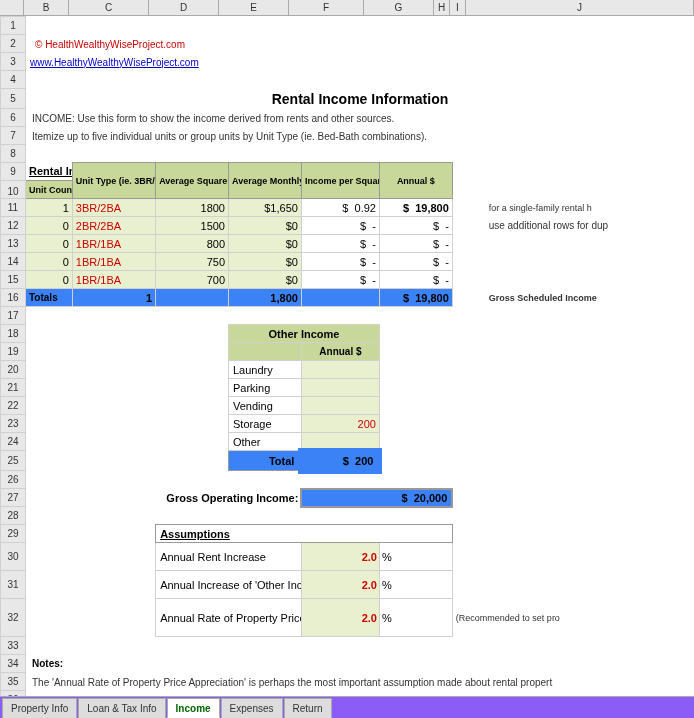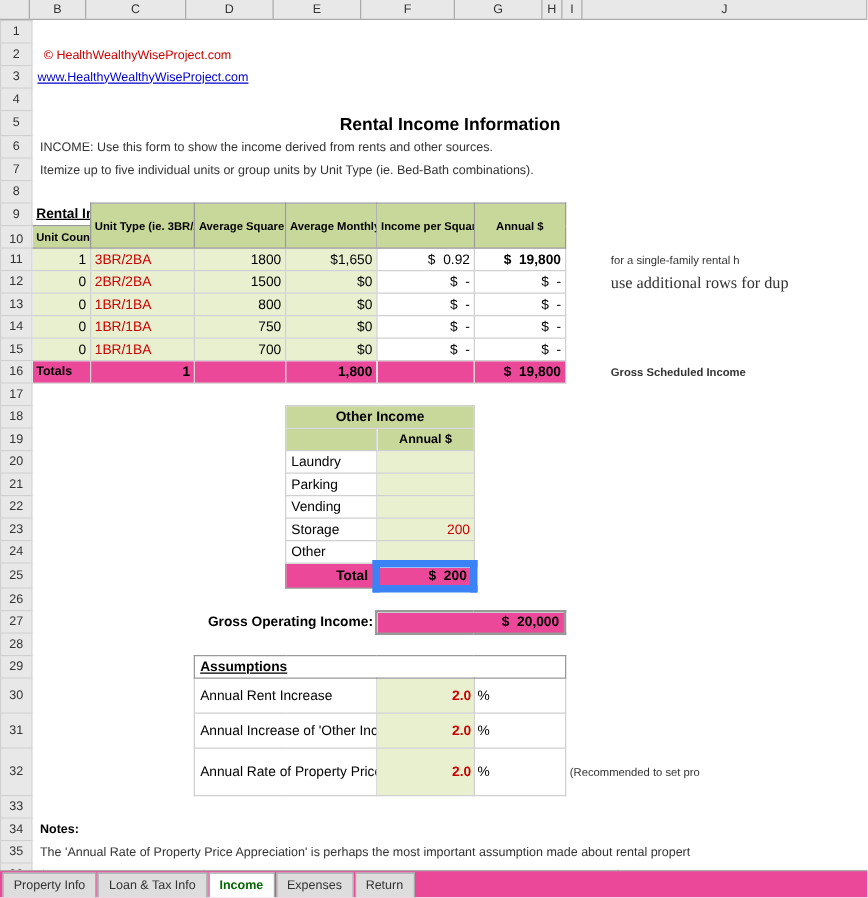--- a/index.html
+++ b/index.html
@@ -95,21 +95,21 @@
       background: #c8d89a;
       font-weight: bold;
       text-align: center;
     }
 
     
     .bottom-tabs {
       height: 22px;
       display: flex;
       align-items: flex-end;
-      background: #ec4899;
+      background: #8b5cf6;
       border-top: 1px solid #aaa;
       flex-shrink: 0;
       padding-left: 2px;
     }
     .tab {
       height: 20px;
       padding: 0 8px;
       line-height: 20px;
       font-size: 10px;
       border: 1px solid #aaa;
@@ -129,21 +129,21 @@
     
     .c-A { width: 24px; }
 
     .merged-header {
       font-size: 14px;
       font-weight: bold;
       text-align: center;
     }
 
     .green-highlight {
-      background: #ec4899;
+      background: #3b82f6;
     }
 
     .light-green {
       background: #e8f0d0;
     }
 
     .notes-text {
       font-size: 10px;
       color: #333;
     }
@@ -277,21 +277,21 @@
       <tr>
         <td class="row-label">12</td>
         <td class="light-green text-right">0</td>
         <td class="light-green data-red-text text-center">2BR/2BA</td>
         <td class="light-green text-right">1500</td>
         <td class="light-green text-right">$0</td>
         <td class="data-white text-right">$ &nbsp;<span>-</span></td>
         <td class="data-white text-right">$ &nbsp;<span>-</span></td>
         <td style="border:none;"></td>
         <td style="border:none;"></td>
-        <td style="border:none; font-size:13px; color:#333;font-family:Liberation Serif, serif;">use additional rows for dup</td>
+        <td style="border:none; font-size:10px; color:#333;">use additional rows for dup</td>
       </tr>
       <tr>
         <td class="row-label">13</td>
         <td class="light-green text-right">0</td>
         <td class="light-green data-red-text text-center">1BR/1BA</td>
         <td class="light-green text-right">800</td>
         <td class="light-green text-right">$0</td>
         <td class="data-white text-right">$ &nbsp;<span>-</span></td>
         <td class="data-white text-right">$ &nbsp;<span>-</span></td>
         <td style="border:none;"></td>

